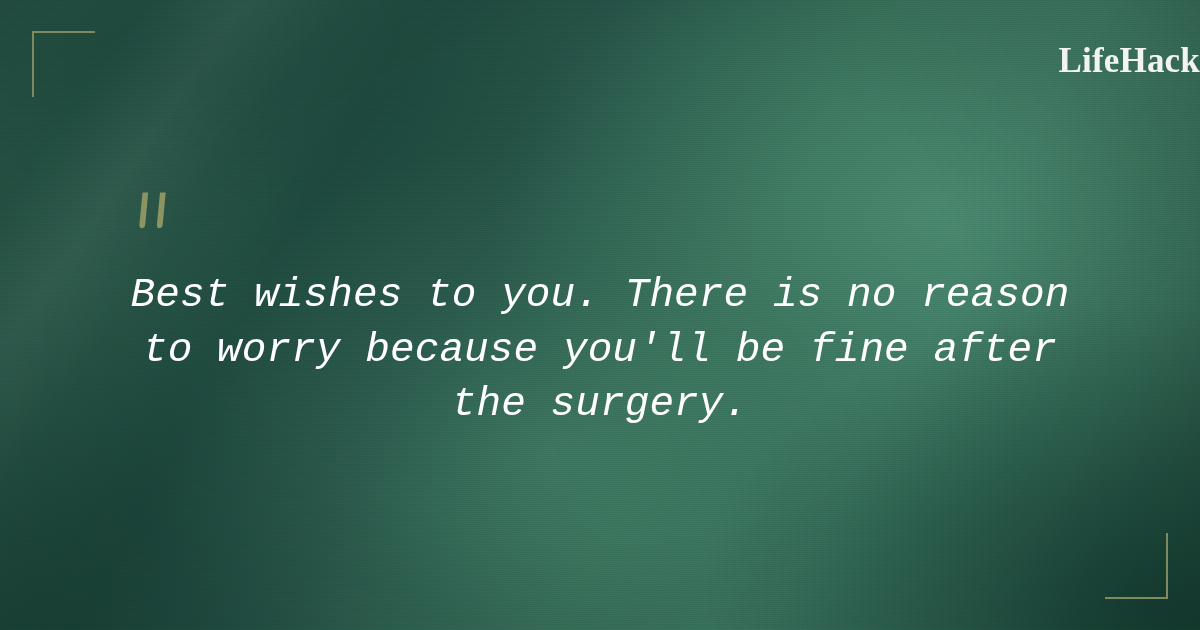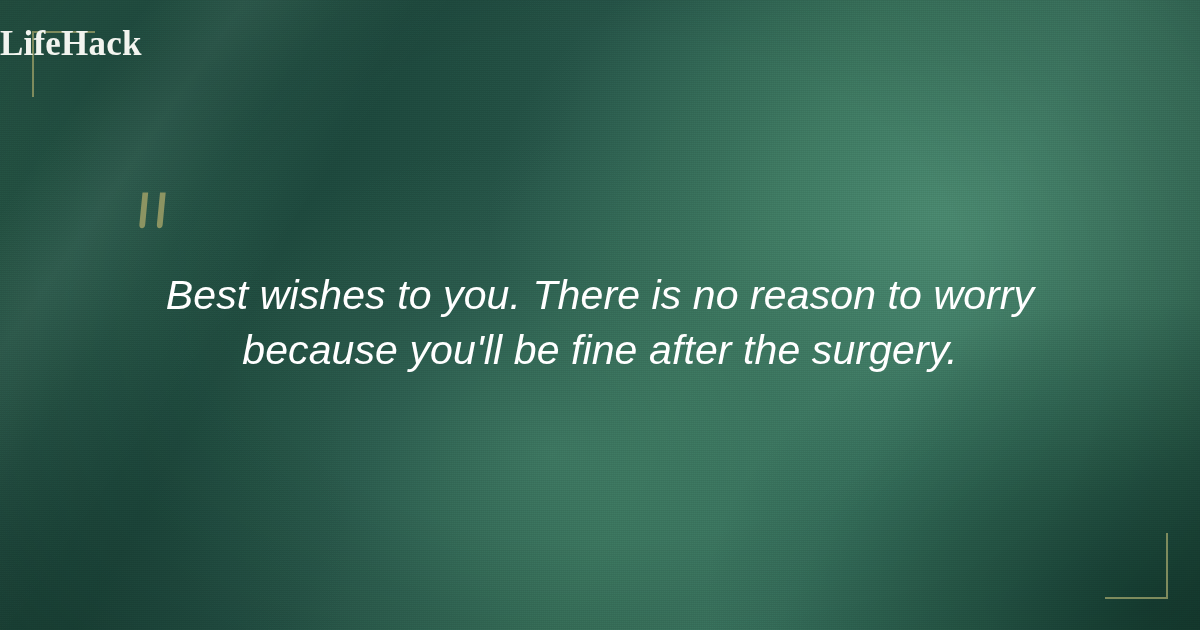--- a/index.html
+++ b/index.html
@@ -131,24 +131,24 @@
   .corner-br {
     bottom: 31px;
     right: 32px;
     border-bottom-width: 2px;
     border-right-width: 2px;
   }
 
   
   #brand {
     position: absolute;
-    top: 24px;
+    top: 41px;
     left: 0;
     width: 100%;
-    text-align: left;
+    text-align: right;
     z-index: 5;
   }
   #brand .brand-text {
     display: inline-block;
     font-family: "Liberation Serif", "DejaVu Serif", serif;
     font-size: 35px;
     font-weight: 700;
     letter-spacing: 0.2px;
     color: #f2f4ef;
     line-height: 1.15;
@@ -171,21 +171,21 @@
     height: 48px;
   }
   .quote-mark svg { display: block; }
 
   .quote-text {
     position: absolute;
     top: 78px;
     left: 120px;
     width: 960px;
     text-align: center;
-    font-family: Liberation Sans, sans-serif;
+    font-family: Liberation Mono, monospace;
     font-style: italic;
     font-weight: 400;
     font-size: 41px;
     line-height: 1.33;
     color: #ffffff;
     letter-spacing: 0.1px;
   }
 </style>
 </head>
 <body>

